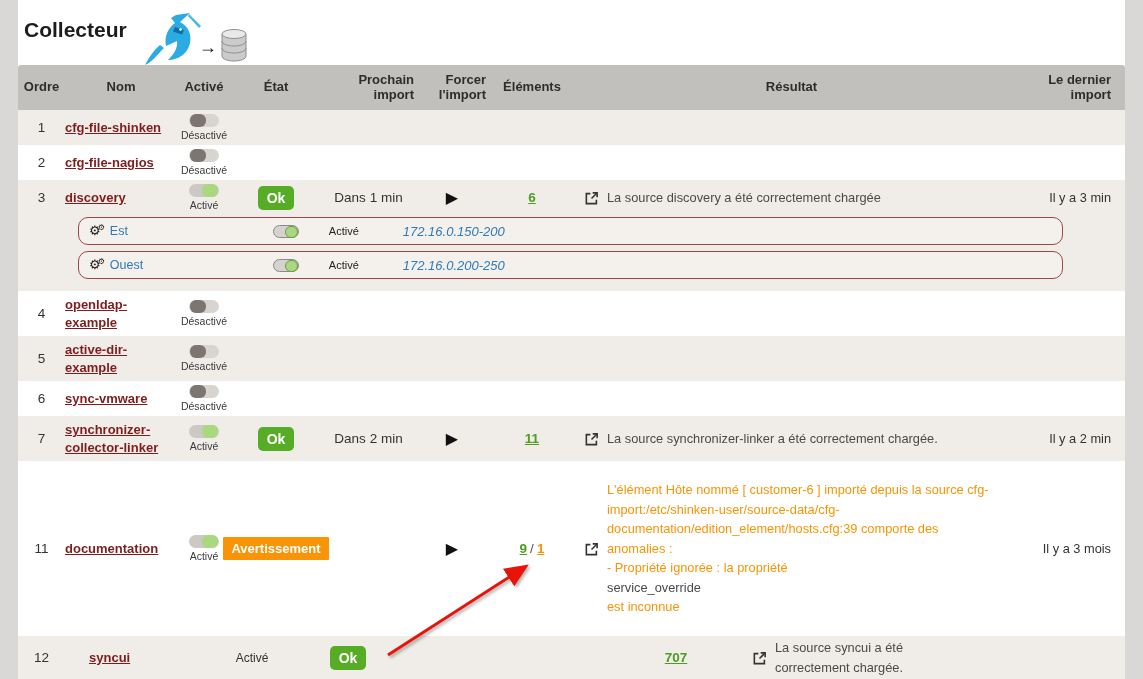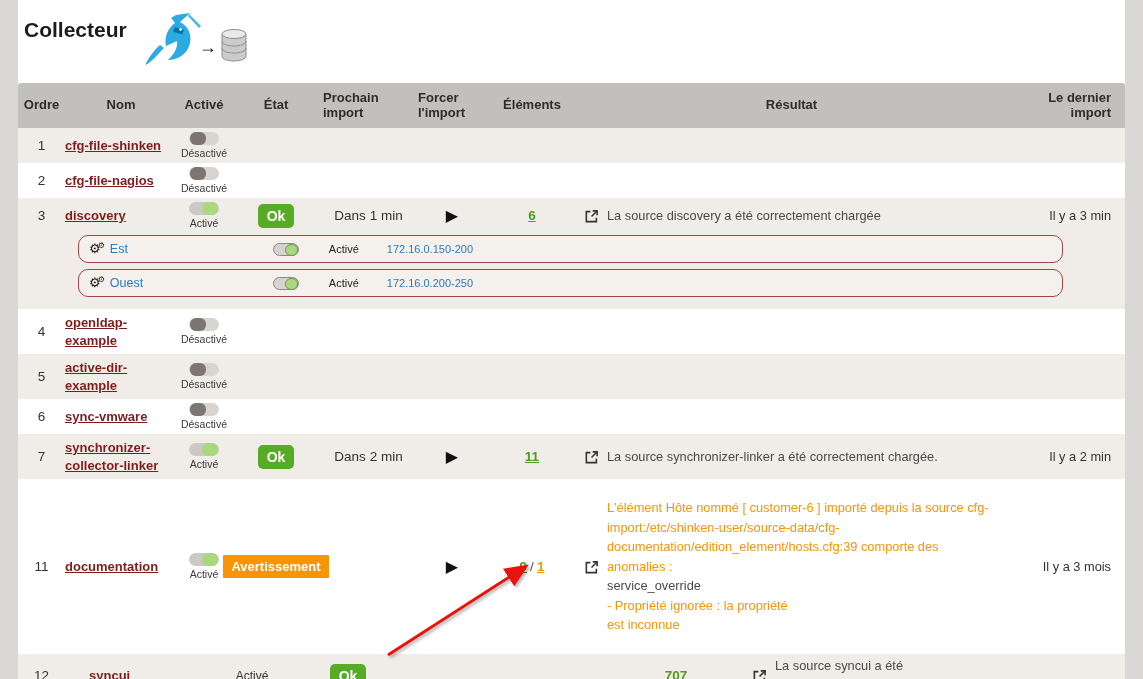--- a/index.html
+++ b/index.html
@@ -10,34 +10,34 @@
   *{box-sizing:border-box; margin:0; padding:0;}
   html,body{width:1143px; height:679px;}
   body{
     background:#d9d8d6;
     font-family:"Liberation Sans", sans-serif;
     position:relative; overflow:hidden;
   }
   .content{position:absolute; left:18px; top:0; width:1107px; height:666px; background:#ffffff;}
 
   
-  .titlebar{height:83px; display:flex; align-items:flex-start; padding:12px 0 0 6px;}
+  .titlebar{height:65px; display:flex; align-items:flex-start; padding:12px 0 0 6px;}
   .page-title{font-size:21px; font-weight:bold; color:#1c1c1c; margin-top:6px;}
   .logo-wrap{display:flex; align-items:center; margin-left:16px;}
   .flow-arrow{font-size:18px; font-weight:bold; color:#111; margin:16px 2px 0 -4px;}
   .db-icon{margin-top:12px;}
 
   
   .thead{
     display:grid; grid-template-columns:var(--cols);
     background:#c1c0bd; height:45px; align-items:center;
     font-weight:bold; font-size:13px; color:#2d2d2d; line-height:1.15;
     border-radius:3px 3px 0 0;
   }
-  .th{display:flex; justify-content:center; text-align:left; padding:0 2px;}
+  .th{display:flex; justify-content:center; text-align:right; padding:0 2px;}
   .thead .c8{justify-content:flex-end; text-align:right; padding-right:14px;}
 
   .rowwrap.alt{background:#f0ece7;}
   .rowwrap.white{background:#ffffff;}
   .row{display:grid; grid-template-columns:var(--cols); align-items:center; min-height:35px;}
 
   .cell{display:flex; align-items:center; justify-content:center; padding:2px;}
   .cell.c1{justify-content:flex-start; padding-left:0; padding-right:4px;}
   .cell.c7{justify-content:flex-start; padding-left:8px;}
   .cell.c8{justify-content:flex-end; padding-right:14px; text-align:right;}
@@ -79,21 +79,21 @@
     height:28px; margin:0 62px 6px 60px;
     border:1px solid var(--maroon); border-radius:10px;
     background:#f4f0eb; display:flex; align-items:center; padding:0 10px;
   }
   .gears{font-size:13px; color:#222; line-height:1; margin-right:5px;}
   .gears .g2{font-size:8px; vertical-align:super; margin-left:-3px;}
   .subname{font-size:12.5px; color:var(--blue); text-decoration:none; width:163px; cursor:pointer;}
   .sswitch{width:26px; height:13px; border-radius:7px; background:#d6d2ce; border:1px solid #8a8a8a; position:relative; cursor:pointer;}
   .sswitch .knob{position:absolute; right:0; top:0; width:13px; height:12px; border-radius:6px; background:#a9d87f; border:1px solid #6d9b4a;}
   .slabel{font-size:11px; color:#222; margin-left:30px;}
-  .sip{font-size:11px; color:var(--blue); text-decoration:none; margin-left:28px; cursor:pointer;}
+  .sip{font-size:13px; color:var(--blue); text-decoration:none; margin-left:44px; cursor:pointer;font-style:italic;}
 
   .overlay{position:absolute; left:0; top:0; pointer-events:none;}
   .overlay g{filter:drop-shadow(2px 2px 1.5px rgba(0,0,0,0.3));}
 </style>
 </head>
 <body>
 
 <div class="content">
 
   <div class="titlebar">
@@ -398,22 +398,22 @@
                   <path d="M13.2 9.2 V13.5 H2.5 V2.8 H6.8" fill="none" stroke="#333" stroke-width="1.7"></path>
                   <path d="M9.3 2 H14 V6.7" fill="none" stroke="#333" stroke-width="1.7"></path>
                   <path d="M13.6 2.4 L8 8" stroke="#333" stroke-width="1.7"></path>
                 </svg>
               </span>
               <div class="lines">
                 <div class="line warn">L'élément Hôte nommé [ customer-6 ] importé depuis la source cfg-</div>
                 <div class="line warn">import:/etc/shinken-user/source-data/cfg-</div>
                 <div class="line warn">documentation/edition_element/hosts.cfg:39 comporte des</div>
                 <div class="line warn">anomalies :</div>
+                <div class="line warn">- Propriété ignorée : la propriété</div>
                 <div class="line plain">service_override</div>
-                <div class="line warn">- Propriété ignorée : la propriété</div>
                 <div class="line warn">est inconnue</div>
               </div>
             </div>
           </div>
           <div class="cell c8">
             <span class="dernier">Il y a 3 mois</span>
           </div>
         </div>
       </div>
       <div class="rowwrap alt">

